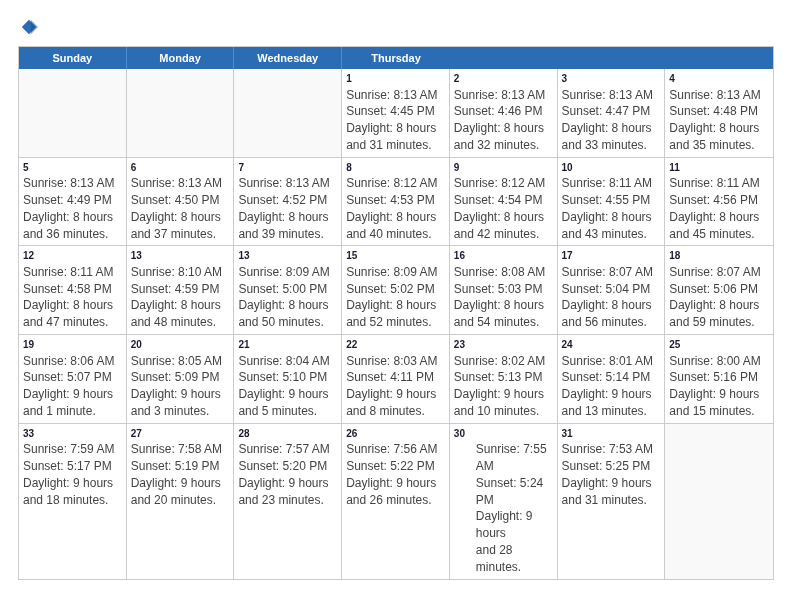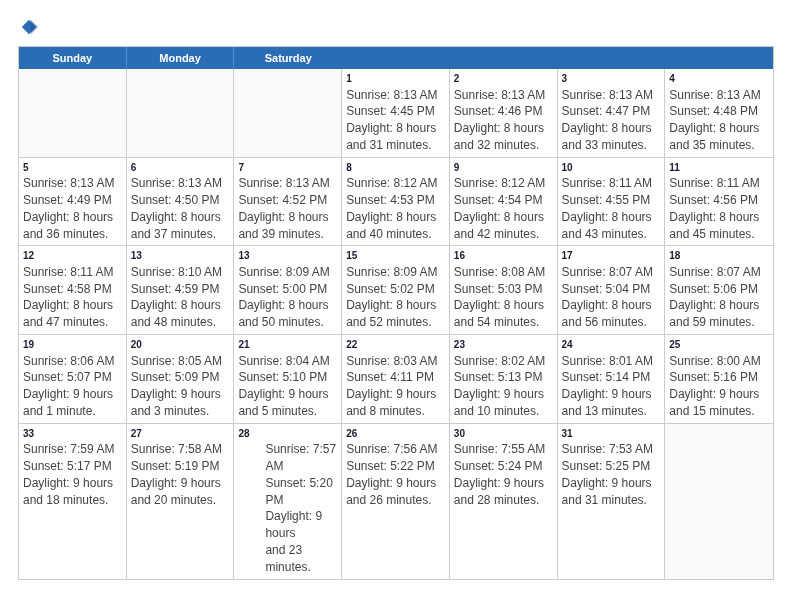--- a/index.html
+++ b/index.html
@@ -144,21 +144,22 @@
     <div class="title-area">
       <div class="month-title"></div>
       <div class="location"></div>
     </div>
   </div>
 
   <div class="calendar">
     <div class="cal-header">
     <div class="cal-header-cell">Sunday</div>
         <div class="cal-header-cell">Monday</div>
-        <div class="cal-header-cell">Saturday</div>
+        <div class="cal-header-cell">Wednesday</div>
+        <div class="cal-header-cell">Thursday</div>
       </div>
     <div class="cal-body">
     <div class="cal-row">
           <div class="cal-cell empty"></div>
           <div class="cal-cell empty"></div>
           <div class="cal-cell empty"></div>
           <div class="cal-cell">
             <div class="day-num">1</div>
             <div class="cell-info" style="white-space: pre-line;">Sunrise: 8:13 AM
 Sunset: 4:45 PM
@@ -350,35 +351,35 @@
           </div>
           <div class="cal-cell">
             <div class="day-num">27</div>
             <div class="cell-info" style="white-space: pre-line;">Sunrise: 7:58 AM
 Sunset: 5:19 PM
 Daylight: 9 hours
 and 20 minutes.</div>
           </div>
           <div class="cal-cell">
             <div class="day-num">28</div>
-            <div class="cell-info" style="white-space: pre-line; margin-left: 27px;">Sunrise: 7:57 AM
+            <div class="cell-info" style="white-space: pre-line;">Sunrise: 7:57 AM
 Sunset: 5:20 PM
 Daylight: 9 hours
 and 23 minutes.</div>
           </div>
           <div class="cal-cell">
             <div class="day-num">26</div>
             <div class="cell-info" style="white-space: pre-line;">Sunrise: 7:56 AM
 Sunset: 5:22 PM
 Daylight: 9 hours
 and 26 minutes.</div>
           </div>
           <div class="cal-cell">
             <div class="day-num">30</div>
-            <div class="cell-info" style="white-space: pre-line;">Sunrise: 7:55 AM
+            <div class="cell-info" style="white-space: pre-line; margin-left: 22px;">Sunrise: 7:55 AM
 Sunset: 5:24 PM
 Daylight: 9 hours
 and 28 minutes.</div>
           </div>
           <div class="cal-cell">
             <div class="day-num">31</div>
             <div class="cell-info" style="white-space: pre-line;">Sunrise: 7:53 AM
 Sunset: 5:25 PM
 Daylight: 9 hours
 and 31 minutes.</div>

